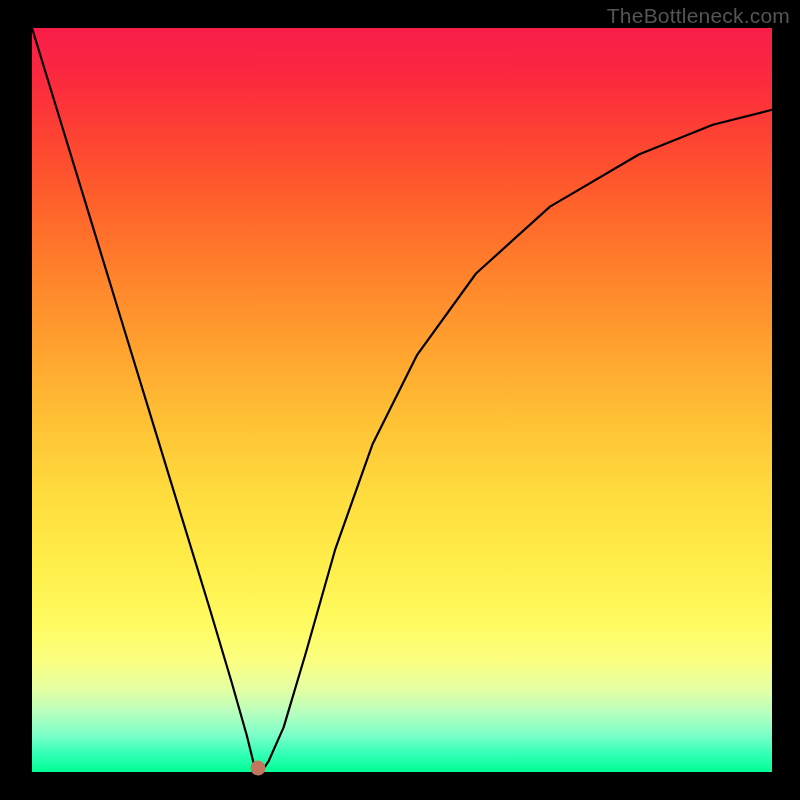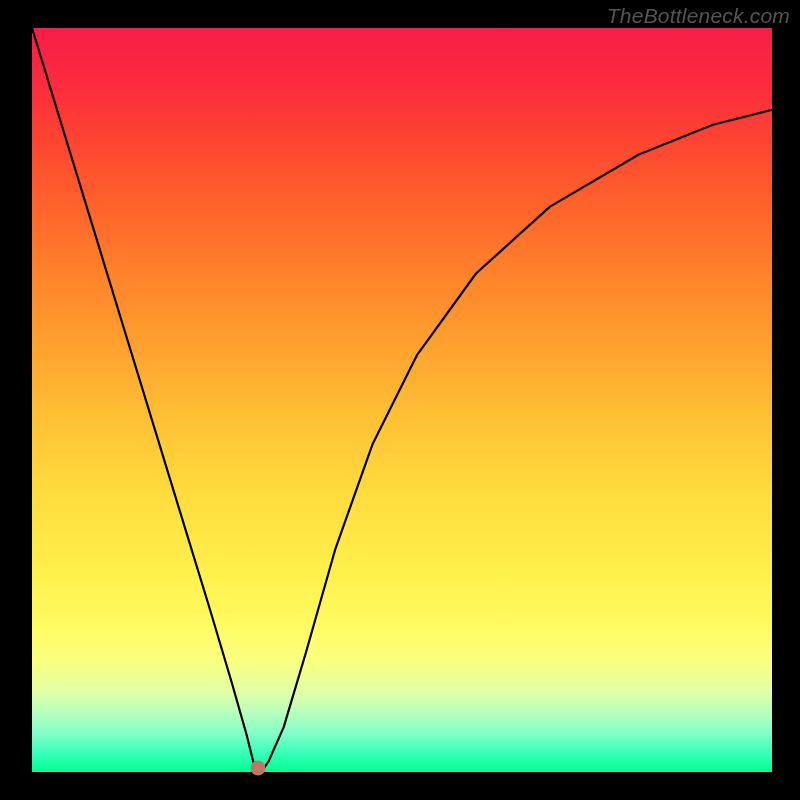--- a/index.html
+++ b/index.html
@@ -52,21 +52,20 @@
     transform: translate(-50%, -50%);
   }
   .watermark {
     position: absolute;
     top: 4px;
     right: 10px;
     color: #555;
     font-size: 21px;
     font-weight: 500;
     letter-spacing: 0.2px;
-    font-style: italic;
   }
 </style>
 </head>
 <body>
 
 <div class="plot-area">
   <svg class="curve" viewBox="0 0 740 744" preserveAspectRatio="none">
     <path id="curve-path" fill="none" stroke="#000" stroke-width="2.2" stroke-linejoin="round" d="M0.0 0.0 L29.6 96.7 L59.2 193.4 L88.8 290.2 L118.4 386.9 L148.0 483.6 L177.6 580.3 L199.8 654.7 L214.6 706.8 L222.0 736.6 L229.4 744.0 L236.8 732.8 L251.6 699.4 L273.8 625.0 L303.4 520.8 L340.4 416.6 L384.8 327.4 L444.0 245.5 L518.0 178.6 L606.8 126.5 L680.8 96.7 L740.0 81.8"></path>
   </svg>
   <div class="dot" id="marker-dot" style="left: 225.7px; top: 740.28px; background: rgb(193, 118, 95);"></div>

